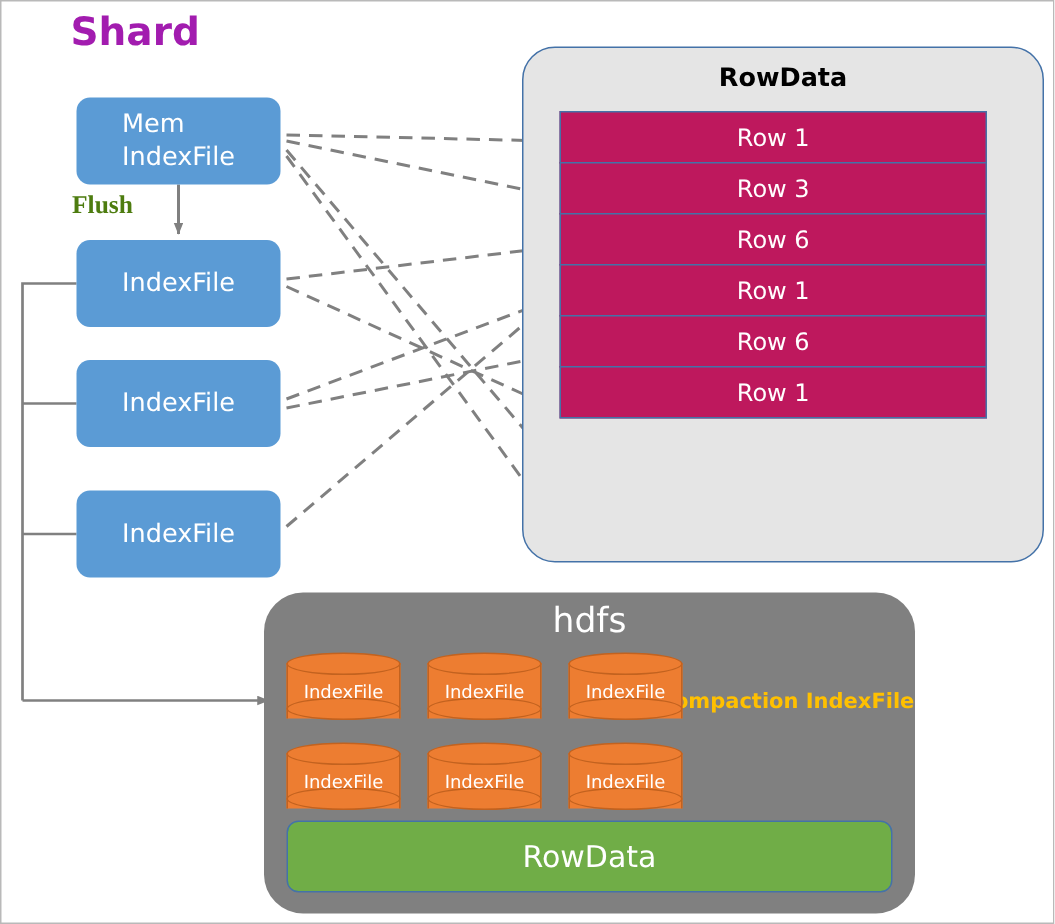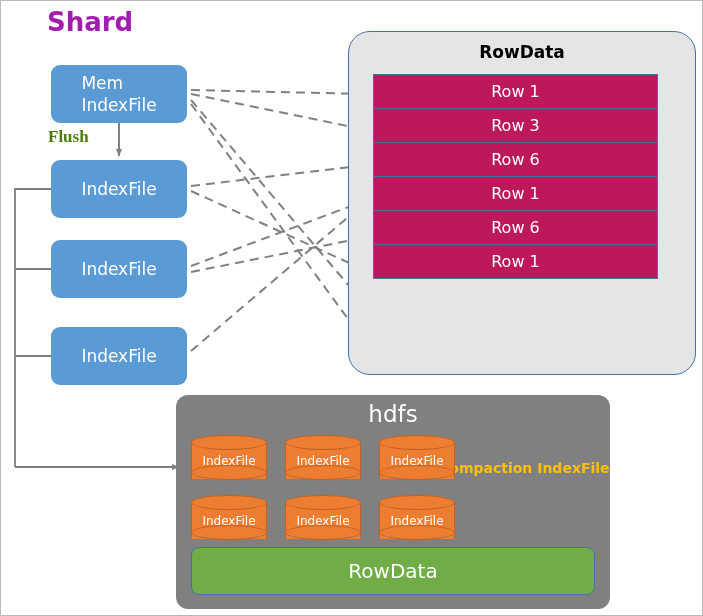--- a/index.html
+++ b/index.html
@@ -113,21 +113,21 @@
   .row-cell:first-child { margin-top: 0; }
 
   
   .hdfs-panel {
     position: absolute;
     left: 175px;
     top: 394px;
     width: 434px;
     height: 214px;
     background: #808080;
-    border-radius: 12px;
+    border-radius: 26px;
     box-sizing: border-box;
   }
   .hdfs-title {
     position: absolute;
     left: 0;
     top: 6px;
     width: 100%;
     text-align: center;
     font-size: 23px;
     color: #ffffff;

